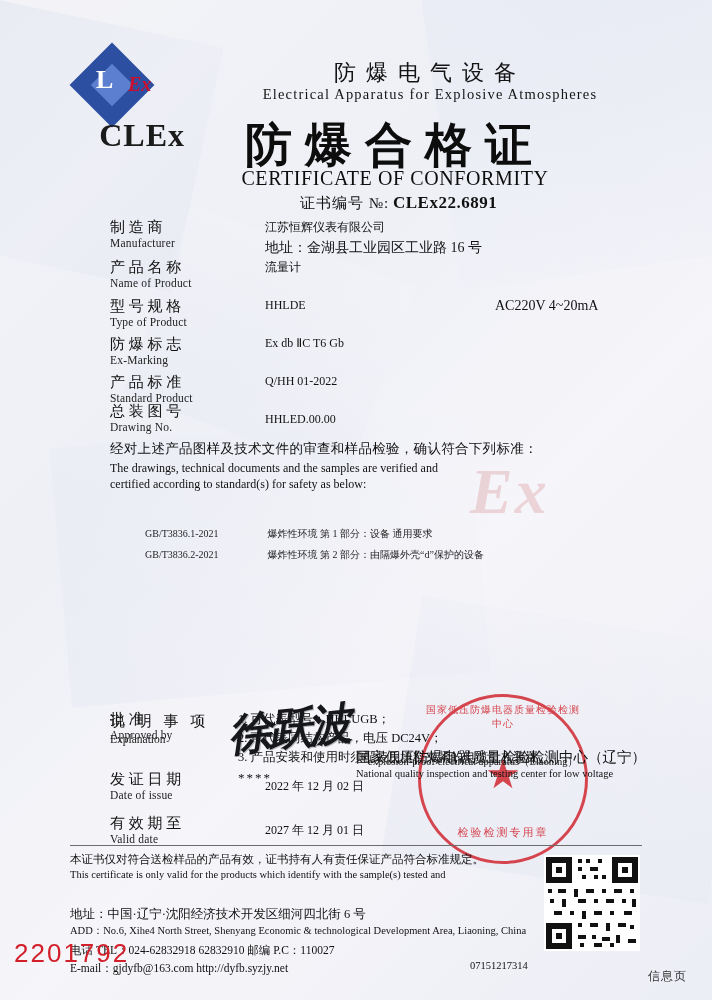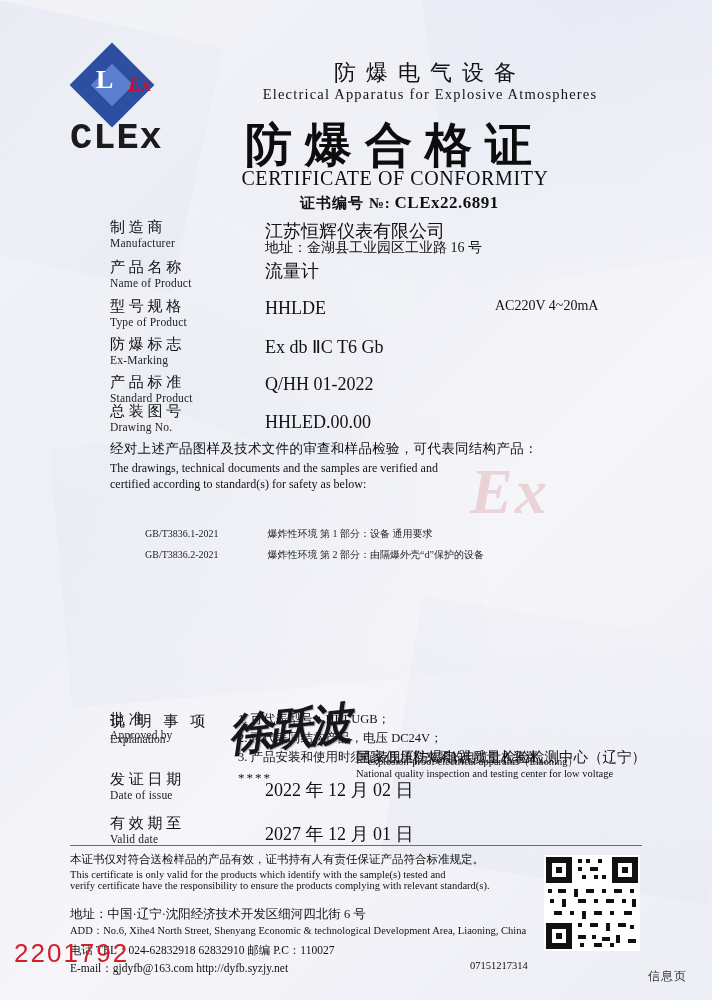--- a/index.html
+++ b/index.html
@@ -46,23 +46,23 @@
   }
   .logo .Lmark{
     position:absolute;left:26px;top:10px;color:#fff;font-size:26px;
     font-family:"Liberation Serif",serif;font-weight:bold;
   }
   .logo .exmark{
     position:absolute;left:58px;top:18px;color:#c8102e;font-size:20px;
     font-family:"Liberation Serif",serif;font-style:italic;font-weight:bold;
   }
   .logo .brand{
-    position:absolute;left:0;top:62px;width:115px;text-align:left;
-    font-family:Liberation Mono, monospace;font-weight:bold;
-    font-size:37px;color:#1b1b1b;letter-spacing:1px;
+    position:absolute;left:0;top:62px;width:115px;text-align:right;
+    font-family:Liberation Serif, serif;font-weight:bold;
+    font-size:32px;color:#1b1b1b;letter-spacing:1px;
   }
 
   .hdr-cn{
     position:absolute;left:190px;top:58px;width:480px;text-align:center;
     font-size:22px;letter-spacing:10px;color:#141414;
     font-family:"Liberation Serif",serif;
   }
   .hdr-en{
     position:absolute;left:170px;top:86px;width:520px;text-align:center;
     font-size:14.5px;letter-spacing:1.2px;color:#141414;
@@ -73,36 +73,36 @@
     font-family:"Liberation Serif",serif;
   }
   .title-en{
     position:absolute;left:150px;top:167px;width:490px;text-align:center;
     font-size:20px;letter-spacing:.6px;color:#0d0d0d;
   }
   .certno{
     position:absolute;left:300px;top:193px;width:380px;
     font-size:15px;color:#111;
   }
-  .certno .no-label{letter-spacing:1px;font-weight:bold;}
+  .certno .no-label{letter-spacing:1px;}
   .certno .no-val{font-weight:bold;font-size:17px;letter-spacing:.5px;}
 
   
   .field{position:absolute;left:110px;width:600px;}
   .field .lab-cn{
     position:absolute;left:0;top:0;width:120px;
     font-size:15px;letter-spacing:0px;color:#111;
     font-family:"Liberation Serif",serif;
   }
   .field .lab-en{
     position:absolute;left:0;top:19px;width:140px;
     font-size:11.5px;color:#222;letter-spacing:.2px;
   }
   .field .val{
-    position:absolute;left:155px;top:1px;font-size:18px;color:#111;
+    position:absolute;left:155px;top:1px;font-size:12px;color:#111;
   }
   .field .val2{
     position:absolute;left:385px;top:1px;font-size:14px;color:#111;
   }
   .field .val-sub{
     position:absolute;left:155px;top:21px;font-size:14px;color:#111;
   }
 
   .para{
     position:absolute;left:110px;width:560px;color:#111;
@@ -248,21 +248,21 @@
     <div class="val">Q/HH 01-2022</div>
   </div>
 
   <div class="field" style="top:402px;">
     <div class="lab-cn">总 装 图 号</div>
     <div class="lab-en">Drawing No.</div>
     <div class="val" style="top:10px;">HHLED.00.00</div>
   </div>
 
   <div class="para" style="top:440px;">
-    <div class="p-cn">经对上述产品图样及技术文件的审查和样品检验，可代表同结构产品：</div>
+    <div class="p-cn">经对上述产品图样及技术文件的审查和样品检验，确认符合下列标准：</div>
     <div class="p-en1">The drawings, technical documents and the samples are verified and</div>
     <div class="p-en2">certified according to standard(s) for safety as below:</div>
   </div>
 
   <div class="std" style="top:527px;">
     <span class="code">GB/T3836.1-2021</span>
     <span class="desc">爆炸性环境 第 1 部分：设备 通用要求</span>
   </div>
   <div class="std" style="top:548px;">
     <span class="code">GB/T3836.2-2021</span>
@@ -289,30 +289,34 @@
     <div class="lab-en">Date of issue</div>
     <div class="val" style="top:8px;">2022 年 12 月 02 日</div>
   </div>
 
   <div class="field" style="top:814px;">
     <div class="lab-cn">有 效 期 至</div>
     <div class="lab-en">Valid date</div>
     <div class="val" style="top:8px;">2027 年 12 月 01 日</div>
   </div>
 
+  <div class="stamp">
+    <div class="arc-top">国家低压防爆电器质量检验检测中心</div>
+    <div class="inner-star">★</div>
+    <div class="arc-bot">检验检测专用章</div>
+  </div>
   <div class="stamp-cn">国家低压防爆电器质量检验检测中心（辽宁）</div>
   <div class="stamp-en1">National quality inspection and testing center for low voltage</div>
   <div class="stamp-en2">explosion-proof electrical apparatus（Liaoning）</div>
 
   <div class="hline"></div>
 
   <div class="footnote">
     <div class="f1">本证书仅对符合送检样品的产品有效，证书持有人有责任保证产品符合标准规定。</div>
     <div class="f2">This certificate is only valid for the products which identify with the sample(s) tested and</div>
-    <div class="f3">verify certificate have the responsibility to ensure the products complying with relevant standard(s).</div>
   </div>
 
   <div class="addr">
     <div class="a1">地址：中国·辽宁·沈阳经济技术开发区细河四北街 6 号</div>
     <div class="a2">ADD：No.6, Xihe4 North Street, Shenyang Economic &amp; technological Development Area, Liaoning, China</div>
     <div class="a3">电话 TEL：024-62832918 62832910        邮编 P.C：110027</div>
     <div class="a4">E-mail：gjdyfb@163.com    http://dyfb.syzjy.net</div>
   </div>
 
   <div class="serial">2201792</div>

